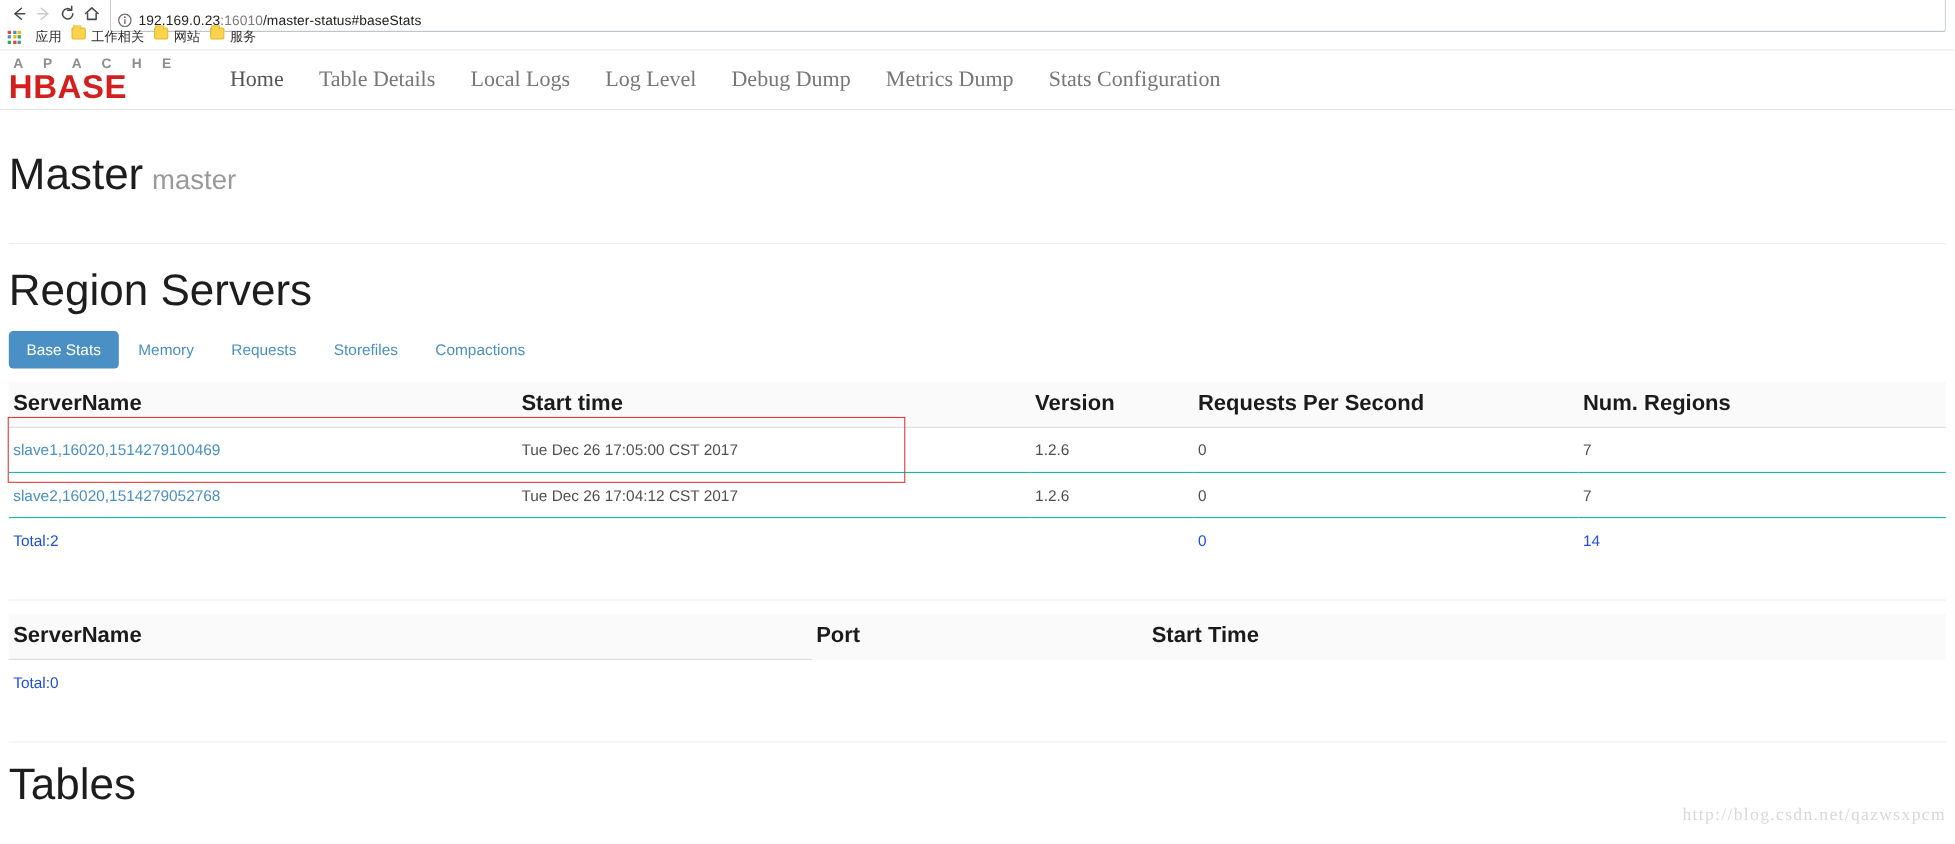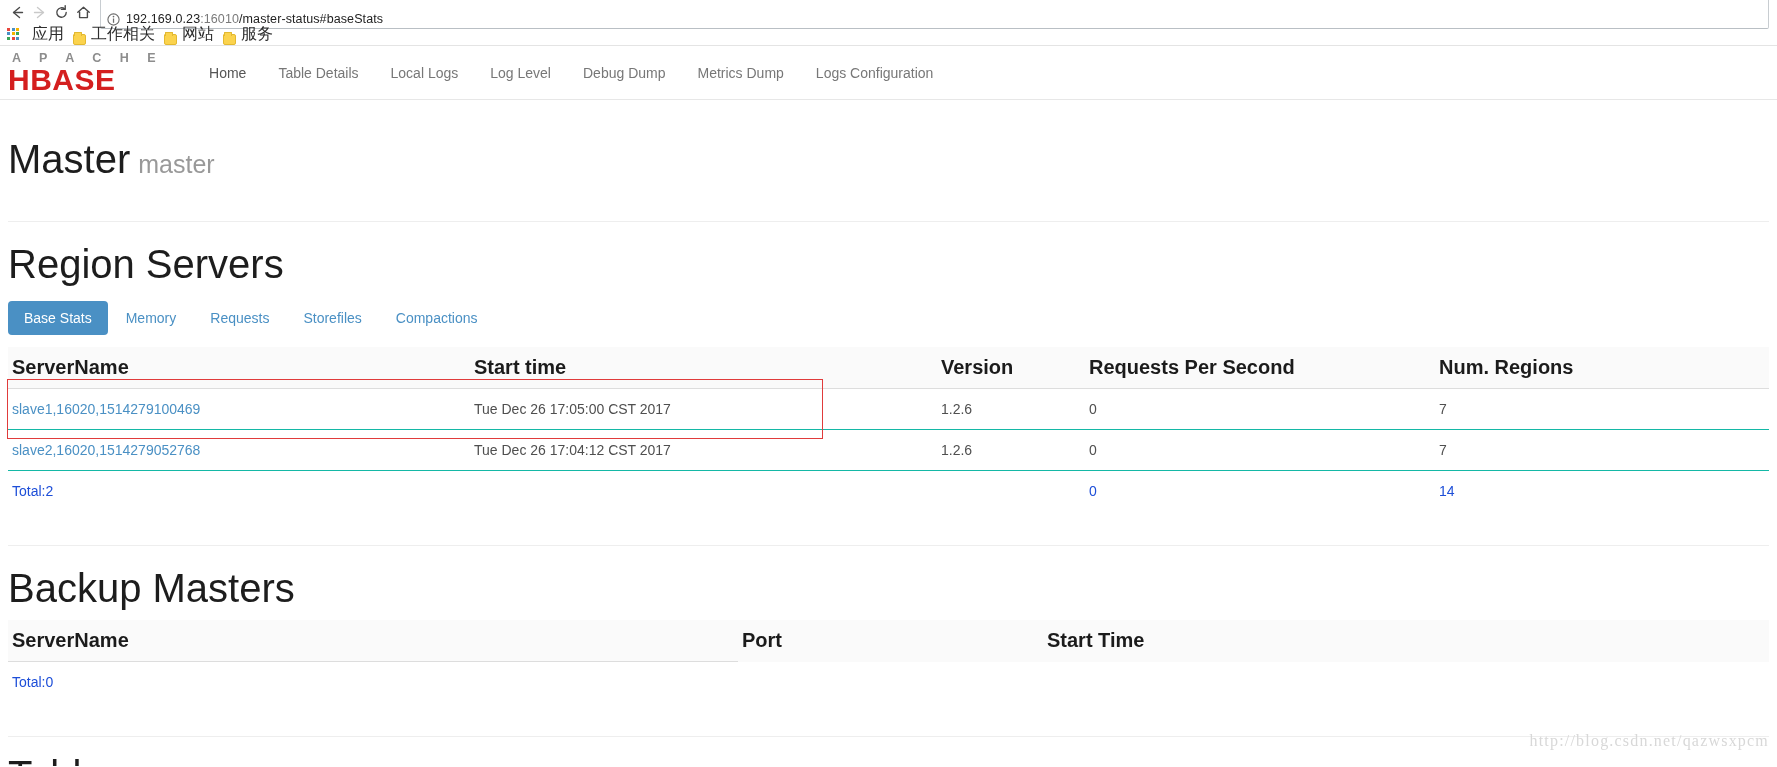--- a/index.html
+++ b/index.html
@@ -76,24 +76,24 @@
     display: grid;
     grid-template-columns: repeat(3, 3px);
     grid-template-rows: repeat(3, 3px);
     gap: 1.5px;
     margin-right: 9px;
     margin-left: 1px;
   }
   #apps-grid-icon i { display:block; width:3px; height:3px; }
   .bm-item {
     display: flex;
-    align-items: flex-end;
+    align-items: flex-start;
     height: 20px;
     padding: 0 7px 0 2px;
-    font-size: 16px;
+    font-size: 12px;
     color: #2e2e2e;
     white-space: nowrap;
   }
   .bm-folder {
     width: 13px; height: 11px;
     background: #fbd34d;
     border: 1px solid #e3b931;
     border-radius: 1px 2px 2px 2px;
     position: relative;
     margin-right: 5px;
@@ -151,24 +151,25 @@
   }
   #hbase-nav-links {
     display: flex;
     align-items: center;
     list-style: none;
     margin: 0; padding: 0;
   }
   #hbase-nav-links li a {
     display: block;
     padding: 10px 16px;
-    font-size: 14px;
+    font-size: 20px;
     color: #777777;
     text-decoration: none;
     white-space: nowrap;
+    font-family: Liberation Serif, serif;
   }
   #hbase-nav-links li.active a { color: #555555; }
 
   .container {
     padding: 0 8px;
   }
 
   h1#master-title {
     font-size: 40px;
     font-weight: normal;
@@ -384,21 +385,21 @@
       <li>
           <a href="#">Log Level</a>
         </li>
       <li>
           <a href="#">Debug Dump</a>
         </li>
       <li>
           <a href="#">Metrics Dump</a>
         </li>
       <li>
-          <a href="#">Logs Configuration</a>
+          <a href="#">Stats Configuration</a>
         </li>
     </ul>
   </div>
 
   <div class="container">
 
     <h1 id="master-title">
       <span>Master</span><small>master</small>
     </h1>
 
@@ -454,21 +455,20 @@
           <td></td>
           <td></td>
           <td>0</td>
           <td>14</td>
         </tr>
       </tbody>
     </table>
 
     <hr class="hr-line">
 
-    <h2 class="section-title">Backup Masters</h2>
 
     <table id="backup-masters-table" class="data-table">
       <thead>
         <tr>
           <th class="col-bname short-rule">ServerName</th>
           <th class="col-bport" style="border-bottom-color:transparent;">Port</th>
           <th class="col-bstart" style="border-bottom-color:transparent;">Start Time</th>
         </tr>
       </thead>
       <tbody>

